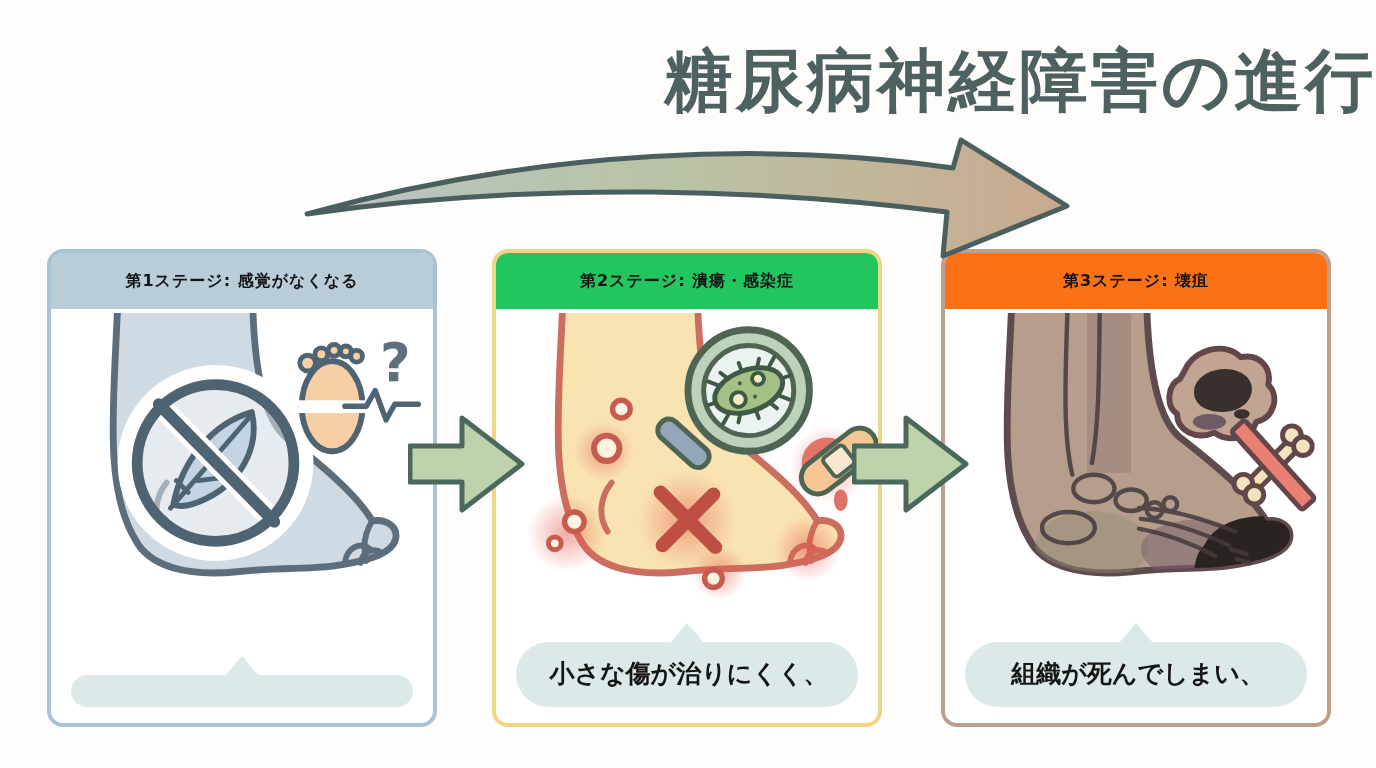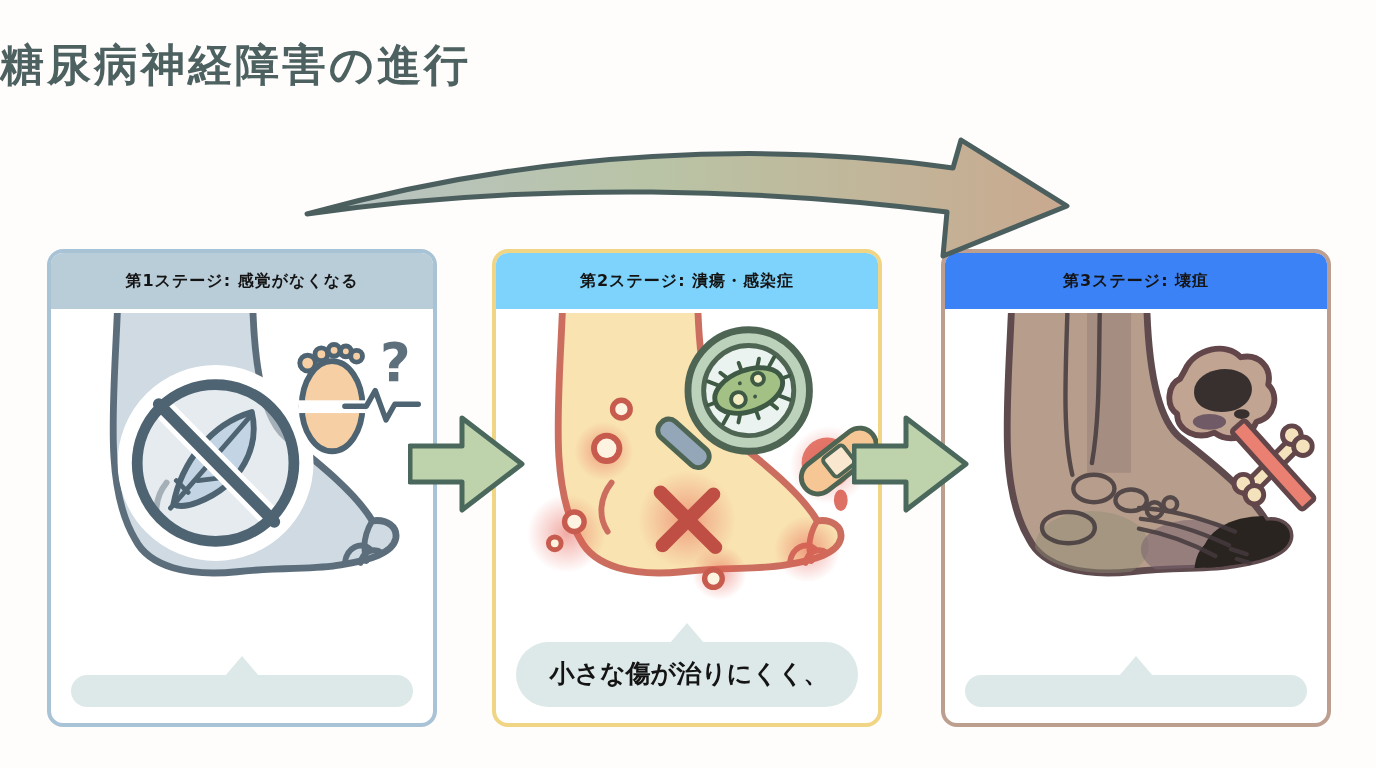--- a/index.html
+++ b/index.html
@@ -3,21 +3,21 @@
 <meta charset="utf-8">
 <style>
   html,body{margin:0;padding:0;}
   body{
     width:1376px;height:768px;position:relative;overflow:hidden;
     background:#fefdfb;
     font-family:"DejaVu Sans","Liberation Sans",sans-serif;
   }
   .title{
     position:absolute;top:36px;left:0;width:100%;
-    text-align:left;font-size:44px;font-weight:700;
+    text-align:right;font-size:68px;font-weight:700;
     color:#4d6161;letter-spacing:3px;
   }
   .progress-arrow{position:absolute;left:295px;top:126px;z-index:3;}
   .step-arrow{position:absolute;z-index:5;}
   .step-arrow.a1{left:408px;top:412px;}
   .step-arrow.a2{left:852px;top:412px;}
 
   .panel{
     position:absolute;top:249px;width:382px;height:470px;
     border:4px solid;border-radius:16px;background:#ffffff;
@@ -25,22 +25,22 @@
   }
   .panel.p1{left:47px;border-color:#a9c3d6;}
   .panel.p2{left:492px;border-color:#f0d584;}
   .panel.p3{left:941px;border-color:#bd9f90;}
 
   .panel-header{
     height:56px;display:flex;align-items:center;justify-content:center;
     font-size:16px;font-weight:700;color:#141414;letter-spacing:1px;
   }
   .p1 .panel-header{background:#b9cdd9;}
-  .p2 .panel-header{background:#7dd3fc;}
-  .p3 .panel-header{background:#3b82f6;}
+  .p2 .panel-header{background:#22c55e;}
+  .p3 .panel-header{background:#f97316;}
 
   .panel-body{position:relative;height:414px;}
   .illustration{position:absolute;top:4px;left:0;width:100%;height:300px;}
 
   .bubble{
     position:absolute;left:20px;right:20px;bottom:16px;
     background:#dde9e8;border-radius:34px;
     padding:15px 2px 17px 6px;text-align:center;
     font-size:25px;font-weight:700;color:#141414;line-height:1.32;
     z-index:4;
@@ -268,15 +268,16 @@
           <circle cx="35" cy="-8" r="9.5" fill="#f4e2bc" stroke="#63464a" stroke-width="5"></circle>
           <circle cx="35" cy="8" r="9.5" fill="#f4e2bc" stroke="#63464a" stroke-width="5"></circle>
         </g>
         <g transform="rotate(48)">
           <rect x="-54" y="-9" width="108" height="18" rx="3" fill="#ea8071" stroke="#63464a" stroke-width="5"></rect>
         </g>
       </g>
     </svg>
     <div class="bubble">
       <span class="tail"></span>
+      <span class="line">組織が死んでしまい、</span>
     </div>
   </div>
 </section>
 
 </body></html>

